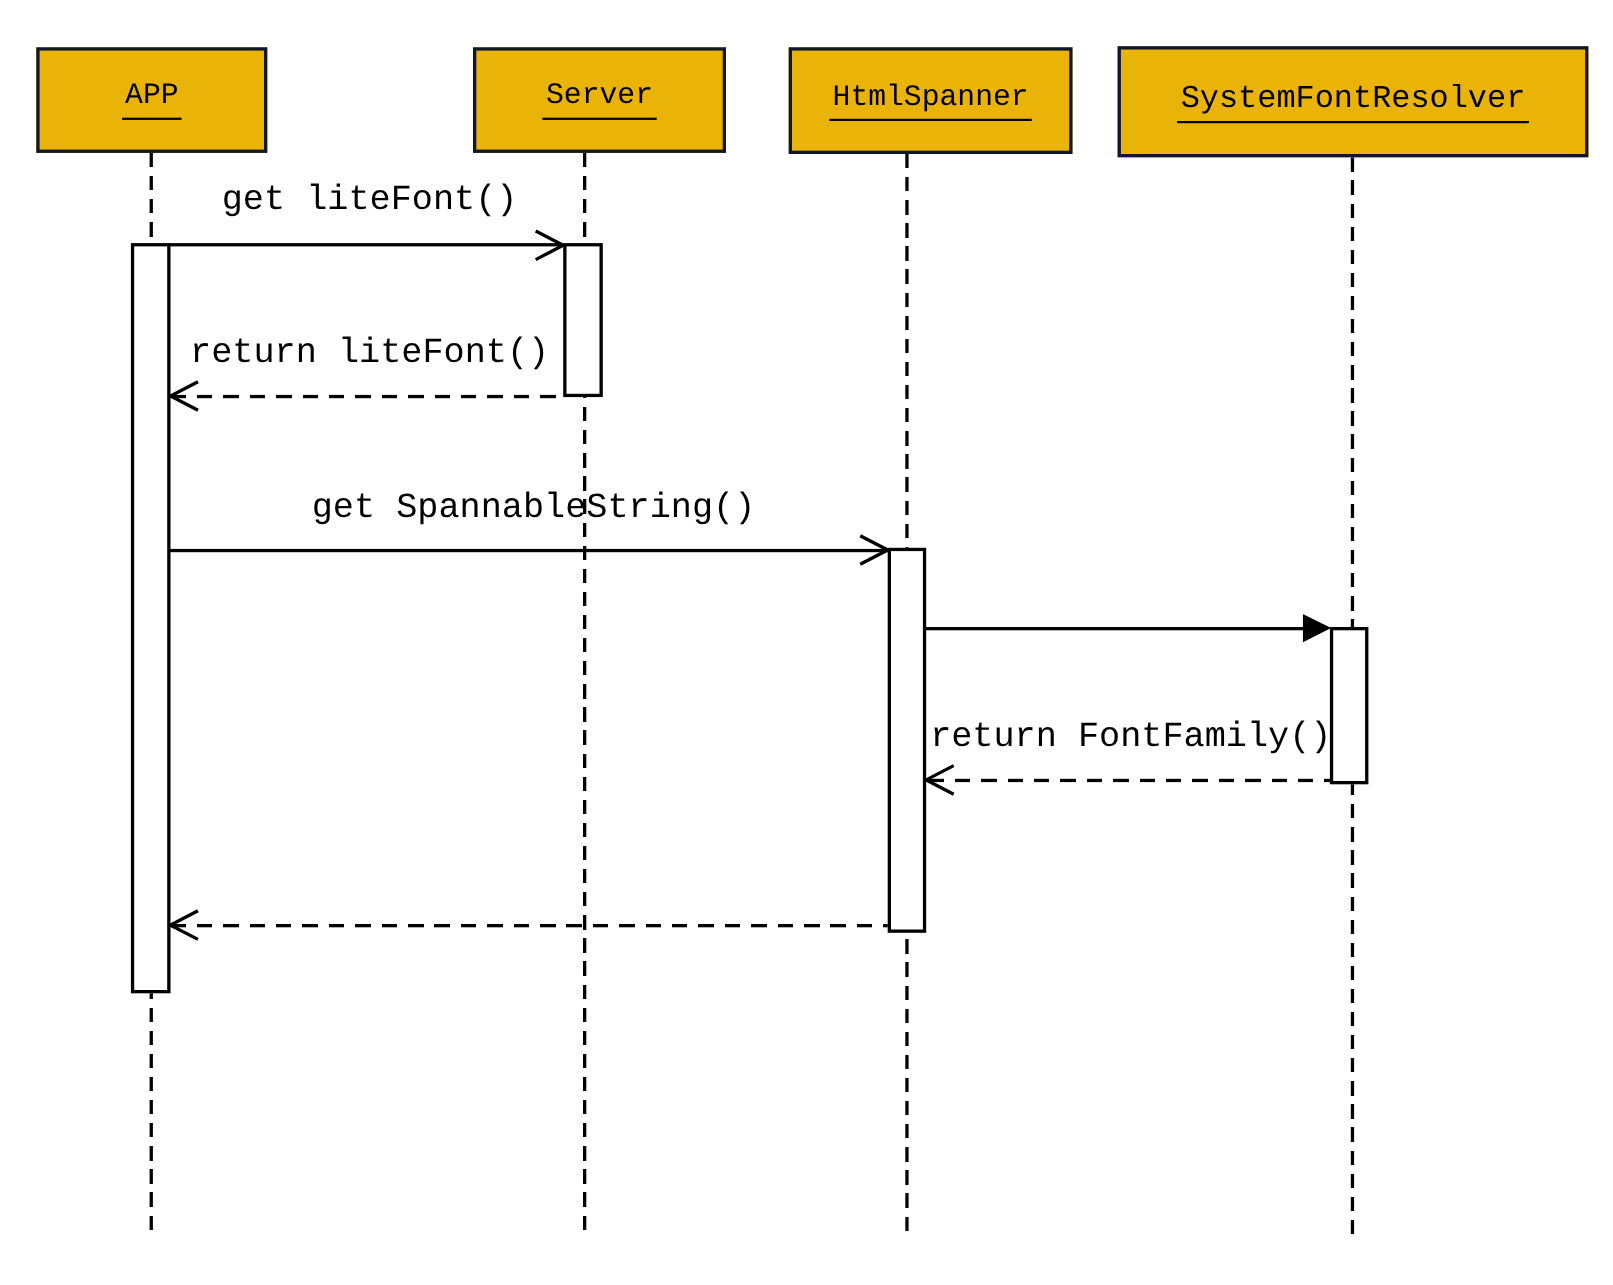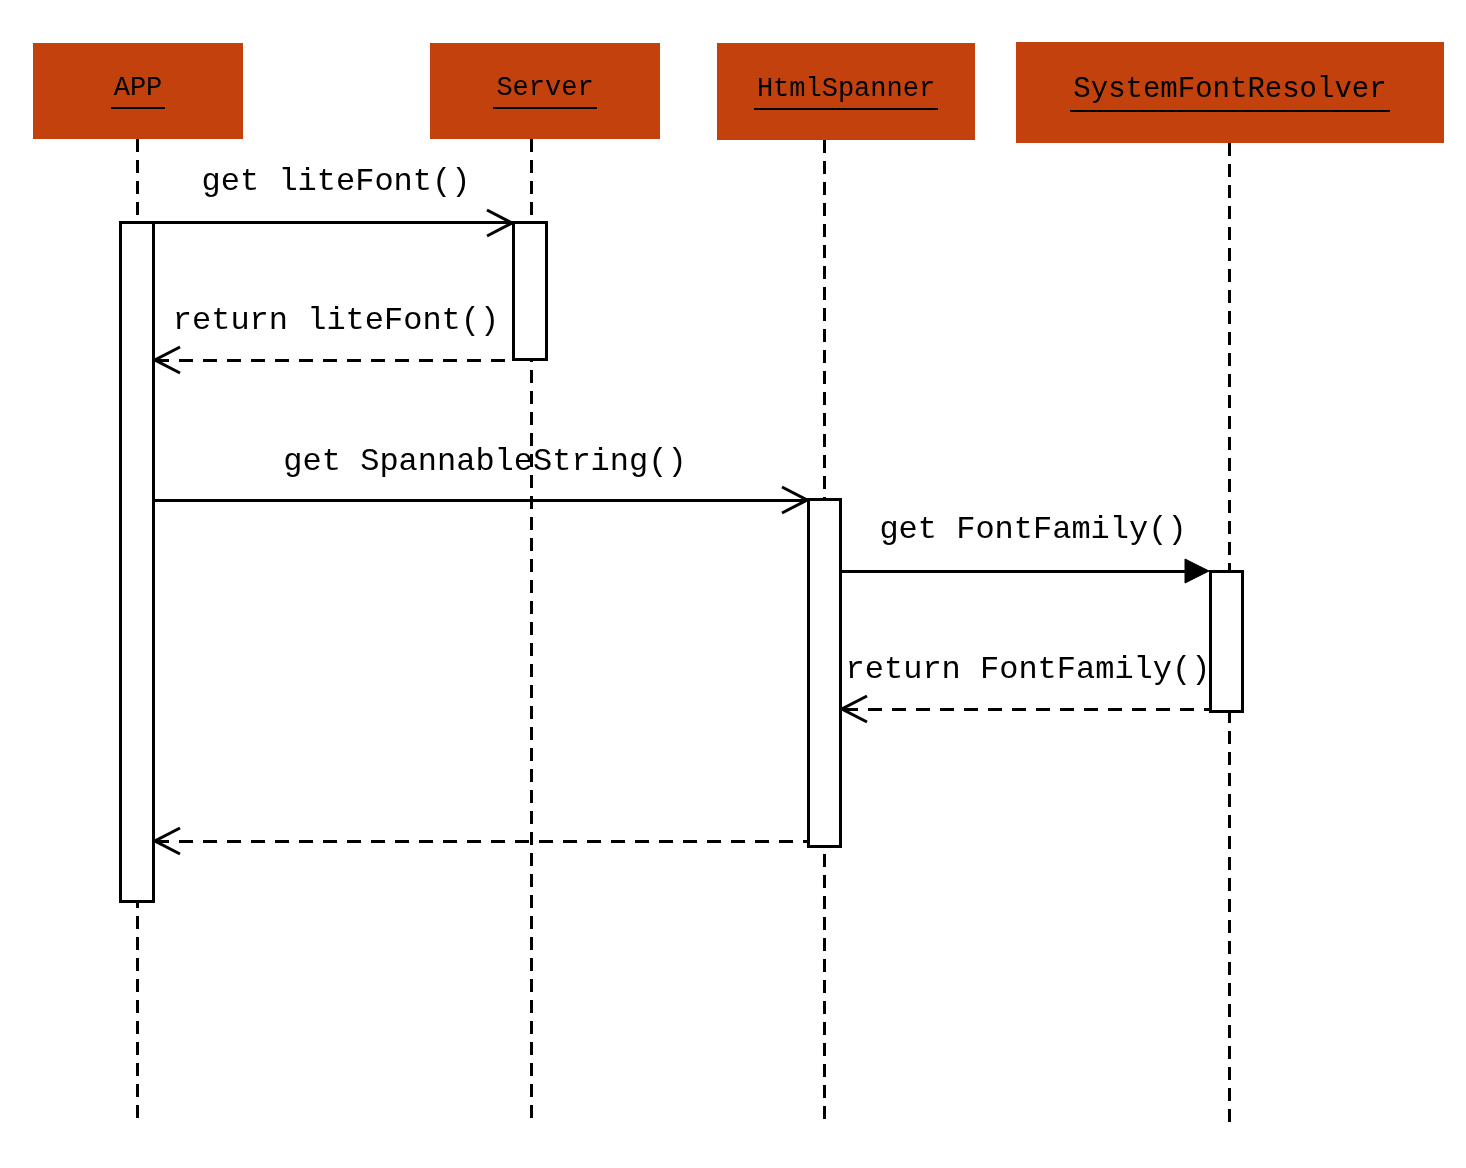--- a/index.html
+++ b/index.html
@@ -3,21 +3,21 @@
 <meta charset="utf-8">
 <style>
   html,body { margin:0; padding:0; background:#ffffff; }
   .canvas {
     position:relative; width:1466px; height:1168px;
     background:#ffffff; color:#000;
     font-family:"Liberation Mono","DejaVu Sans Mono",monospace;
     overflow:hidden;
   }
   .pbox {
-    position:absolute; border:3px solid #c2410c; background:#c2410c;
+    position:absolute; border:3px solid #0f172a; background:#eab308;
     display:flex; align-items:center; justify-content:center;
     box-sizing:border-box; z-index:5;
   }
   .pbox .nm {
     font-size:27px; white-space:pre;
     border-bottom:2px solid #000; padding:0 3px 4px 3px;
   }
   .pbox .nm.lg { font-size:29px;text-align:center; }
   .lifeline {
     position:absolute; width:3px; z-index:1;
@@ -76,21 +76,20 @@
   <svg class="ah" style="left:152px; top:343px;" width="32" height="34" viewBox="0 0 32 34">
     <path d="M28 4 L3 17 L28 30" fill="none" stroke="#000" stroke-width="3"></path>
   </svg>
 
   <div class="mlabel" style="left:485px; top:446px;">get SpannableString()</div>
   <div class="mline" style="left:153px; top:499px; width:654px;"></div>
   <svg class="ah" style="left:778px; top:483px;" width="32" height="34" viewBox="0 0 32 34">
     <path d="M4 4 L29 17 L4 30" fill="none" stroke="#000" stroke-width="3"></path>
   </svg>
 
-  <div class="mlabel" style="left:1033px; top:514px;">get FontFamily()</div>
   <div class="mline" style="left:841px; top:570px; width:352px;"></div>
   <svg class="ah" style="left:1181px; top:554px;" width="32" height="34" viewBox="0 0 32 34">
     <path d="M4 5 L28 17 L4 29 Z" fill="#000" stroke="#000" stroke-width="1"></path>
   </svg>
 
   <div class="mlabel" style="left:1028px; top:654px;">return FontFamily()</div>
   <div class="mline dashed" style="left:844px; top:708px; width:365px;"></div>
   <svg class="ah" style="left:839px; top:692px;" width="32" height="34" viewBox="0 0 32 34">
     <path d="M28 4 L3 17 L28 30" fill="none" stroke="#000" stroke-width="3"></path>
   </svg>

